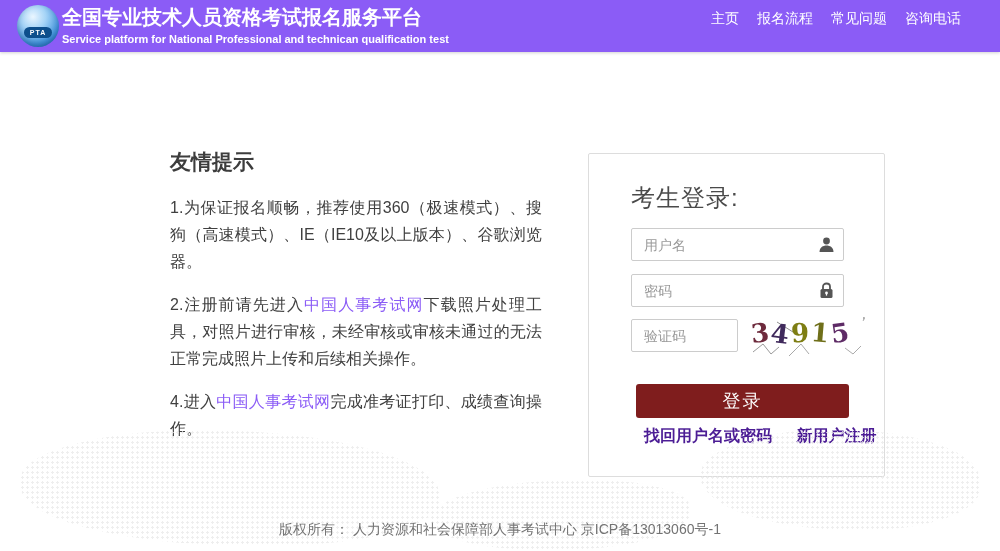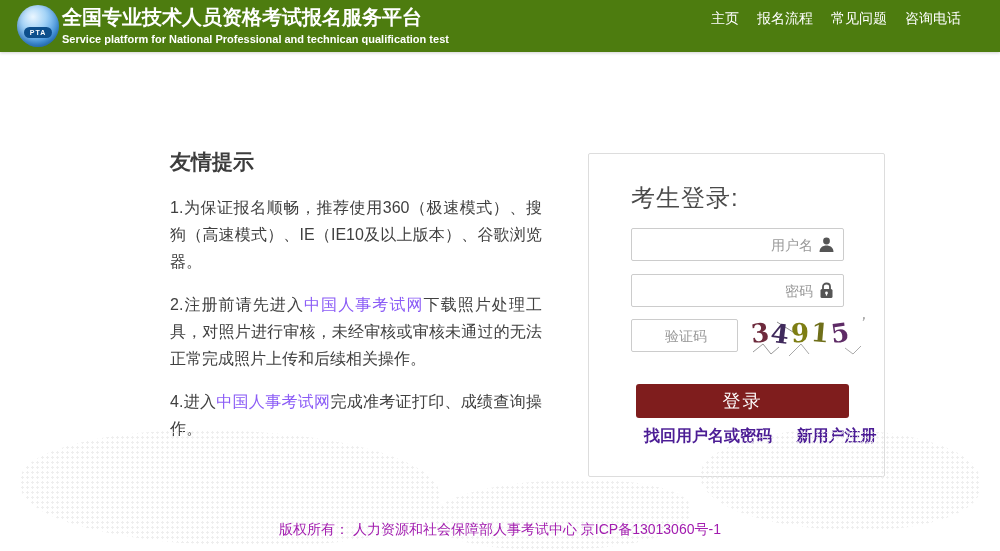--- a/index.html
+++ b/index.html
@@ -4,21 +4,21 @@
 <style>
   html,body{margin:0;padding:0;}
   body{
     width:1000px;height:551px;position:relative;overflow:hidden;
     background:#ffffff;
     font-family:"Liberation Sans","DejaVu Sans",sans-serif;
   }
   
   .header{
     position:absolute;top:0;left:0;width:1000px;height:52px;
-    background:#4d7c0f;
+    background:#8b5cf6;
     box-shadow:0 1px 3px rgba(0,0,0,.18);
   }
   .logo{
     position:absolute;left:17px;top:5px;width:42px;height:42px;border-radius:50%;
     background:radial-gradient(circle at 38% 28%, #eaf6ff 0%, #a5d4f7 32%, #4496de 68%, #1565ad 100%);
     box-shadow:inset 0 -3px 6px rgba(0,40,90,.35);
   }
   .logo-band{
     position:absolute;left:7px;top:22px;width:28px;height:11px;border-radius:6px;
     background:#0d4f8c;color:#fff;font-size:7px;font-weight:bold;letter-spacing:1px;
@@ -46,21 +46,20 @@
     position:absolute;left:42px;top:28px;font-size:24px;color:#4a4a4a;font-weight:normal;letter-spacing:1px;
   }
   .field{
     position:absolute;left:42px;width:213px;height:33px;
     border:1px solid #ccc;border-radius:2px;box-sizing:border-box;background:#fff;
   }
   .field input{
     position:absolute;left:0;top:0;width:100%;height:100%;border:none;outline:none;
     padding:0 30px 0 12px;box-sizing:border-box;font-size:14px;color:#333;background:transparent;
     font-family:inherit;
-    text-align:right;
   }
   .field input::placeholder{color:#999;opacity:1;}
   .field .f-icon{position:absolute;right:8px;top:7px;width:17px;height:17px;}
   .field.captcha{top:165px;width:107px;}
   .field.username{top:74px;}
   .field.password{top:120px;}
   .captcha-img{
     position:absolute;left:160px;top:160px;width:118px;height:44px;cursor:pointer;
   }
   .captcha-digits{
@@ -91,21 +90,21 @@
     position:absolute;
     background-image:radial-gradient(#e9e9e9 1.1px, transparent 1.1px);
     background-size:5px 5px;opacity:.75;pointer-events:none;
   }
   .blob-a{left:20px;top:430px;width:420px;height:115px;border-radius:45% 60% 40% 55%;}
   .blob-b{left:430px;top:480px;width:260px;height:70px;border-radius:60% 40% 55% 45%;}
   .blob-c{left:700px;top:430px;width:280px;height:100px;border-radius:50% 55% 45% 60%;}
   
   .footer{
     position:absolute;left:0;top:521px;width:1000px;text-align:center;
-    font-size:14px;color:#a21caf;
+    font-size:14px;color:#737373;
   }
 </style>
 </head>
 <body>
 
 <div class="header">
   <div class="logo">
     <div class="logo-band">
       <span>PTA</span>
     </div>

